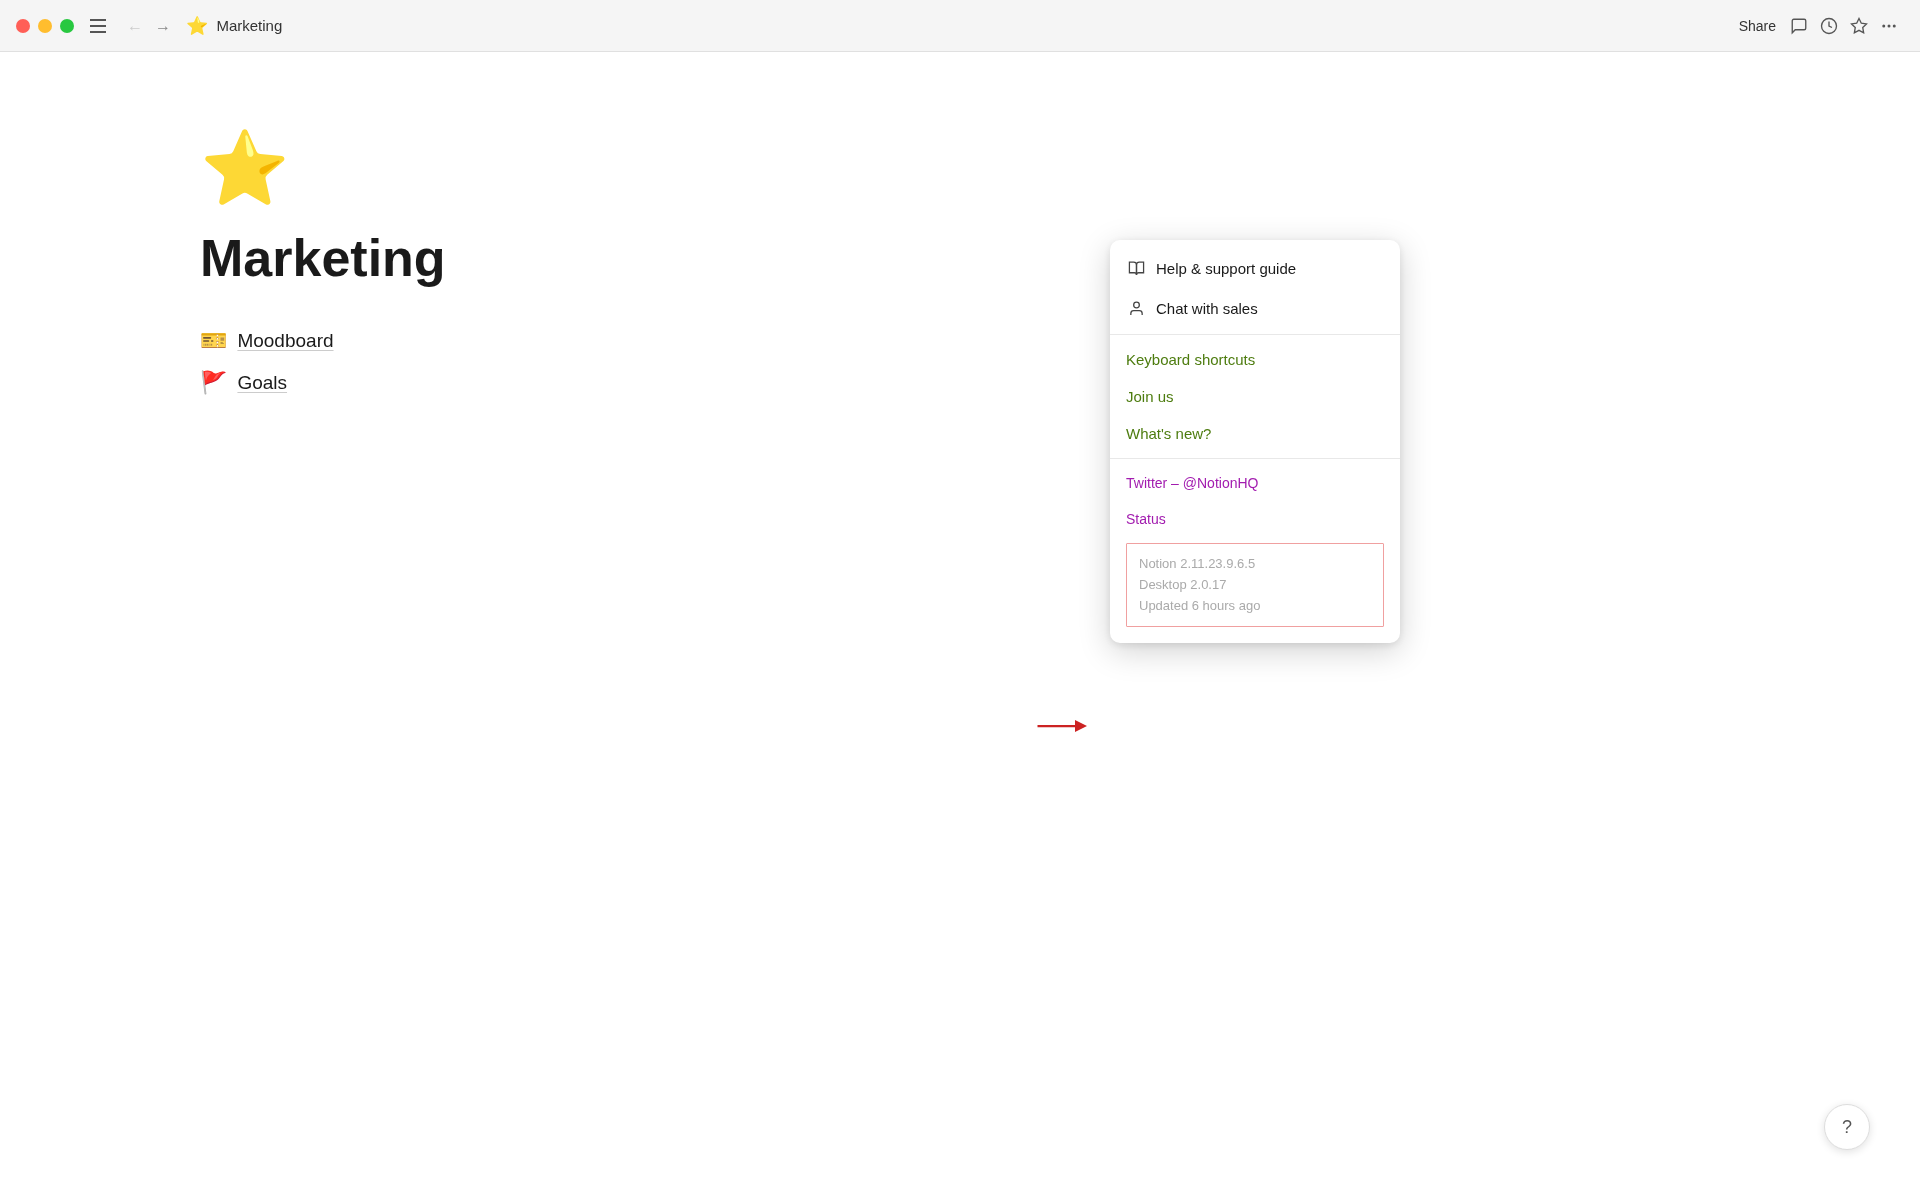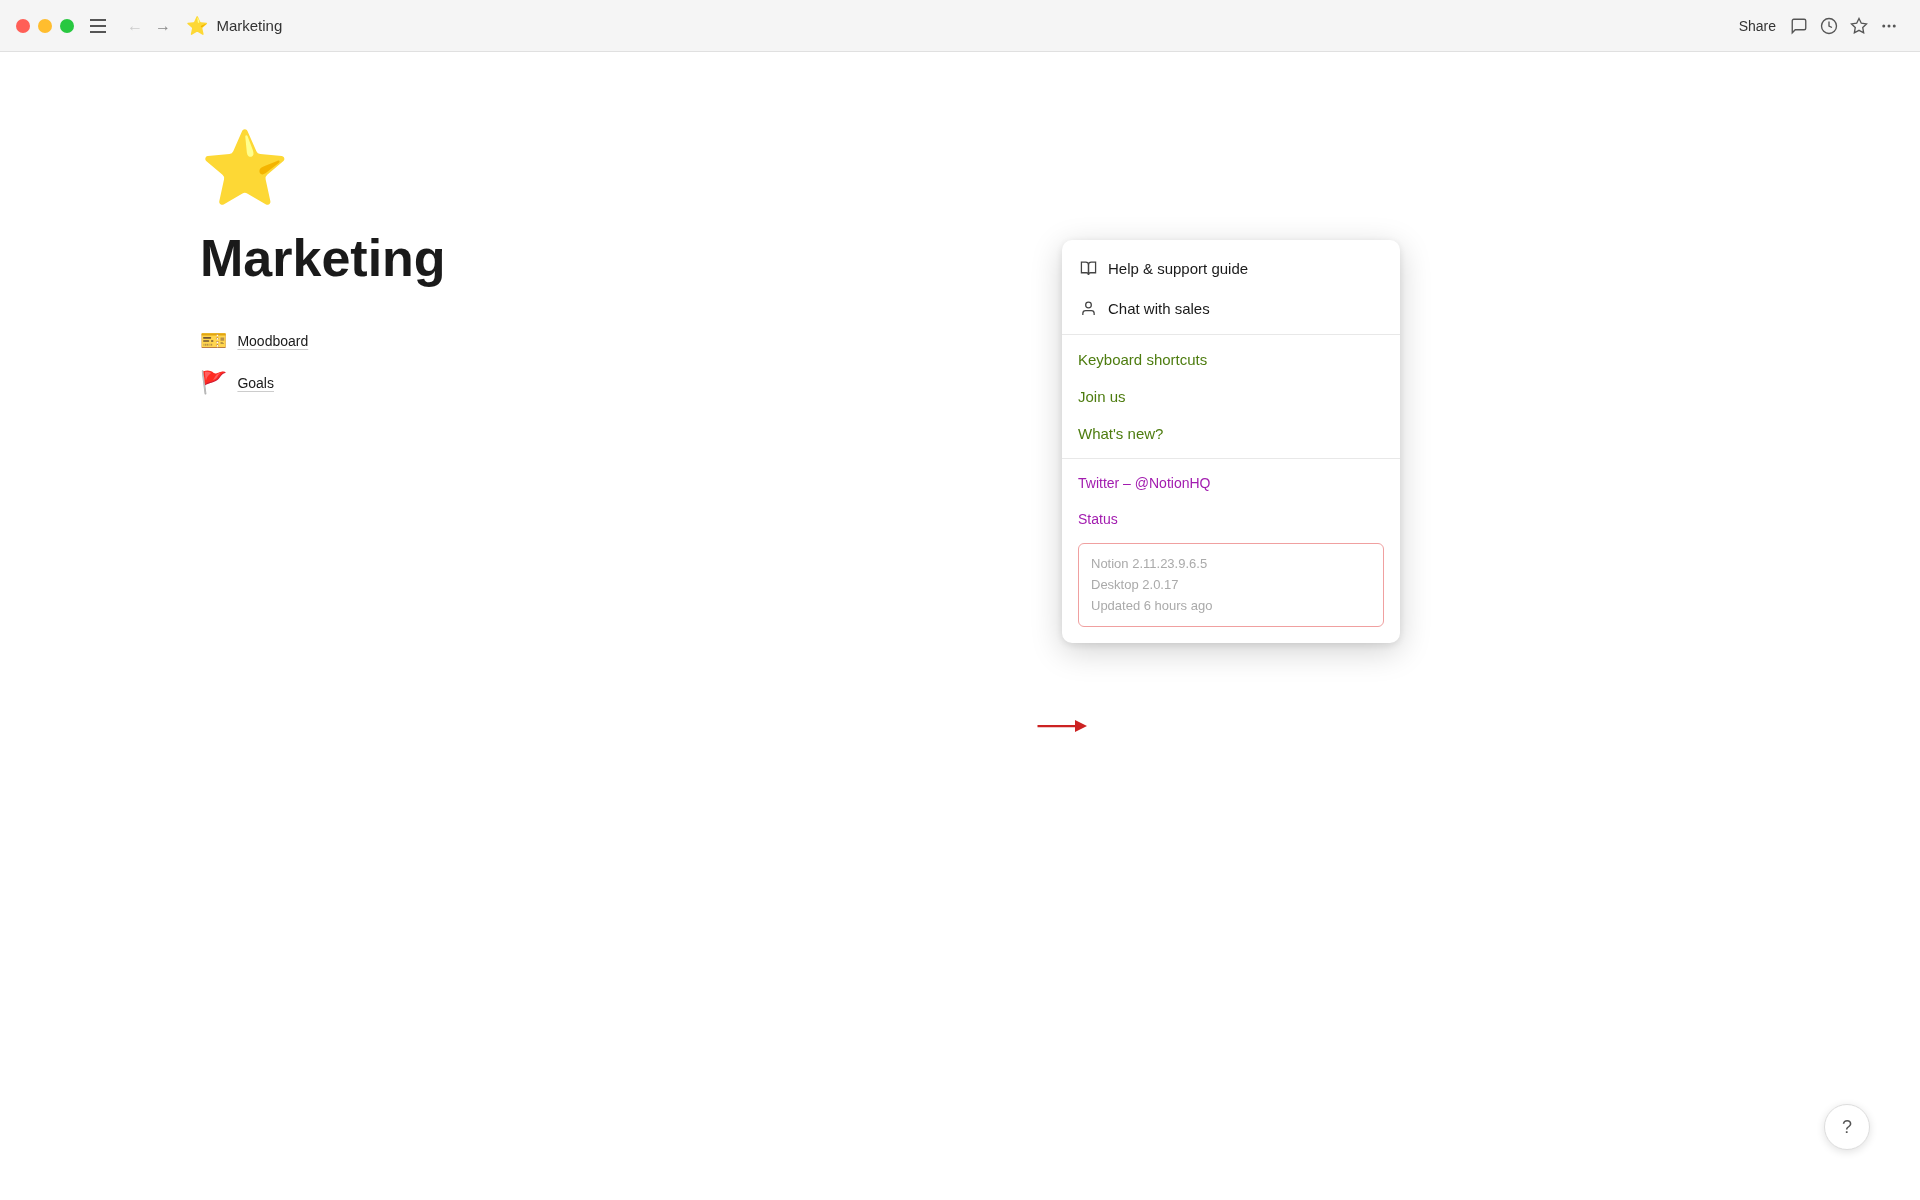--- a/index.html
+++ b/index.html
@@ -165,33 +165,33 @@
       align-items: center;
       gap: 10px;
       cursor: pointer;
     }
 
     .page-link-item .link-emoji {
       font-size: 22px;
     }
 
     .page-link-item .link-text {
-      font-size: 14px;
+      font-size: 19px;
       color: #1a1a1a;
       text-decoration: underline;
       text-decoration-color: #ccc;
       text-underline-offset: 3px;
     }
 
     
     .dropdown-menu {
       position: fixed;
       top: 240px;
       right: 520px;
-      width: 338px;
+      width: 290px;
       background: #ffffff;
       border-radius: 10px;
       box-shadow: 0 8px 32px rgba(0,0,0,0.18), 0 2px 8px rgba(0,0,0,0.10);
       padding: 8px 0;
       z-index: 1000;
     }
 
     .menu-item {
       display: flex;
       align-items: center;
@@ -225,21 +225,21 @@
 
     .menu-item.tertiary {
       color: #a21caf;
       font-size: 14px;
     }
 
     
     .version-box {
       margin: 6px 16px 8px 16px;
       border: 1.5px solid #f0a0a0;
-      border-radius: 6px;
+      border-radius: 1px;
       padding: 10px 12px;
       background: #fff;
       position: relative;
     }
 
     .version-text {
       font-size: 13px;
       color: #aaa;
       line-height: 1.6;
     }

